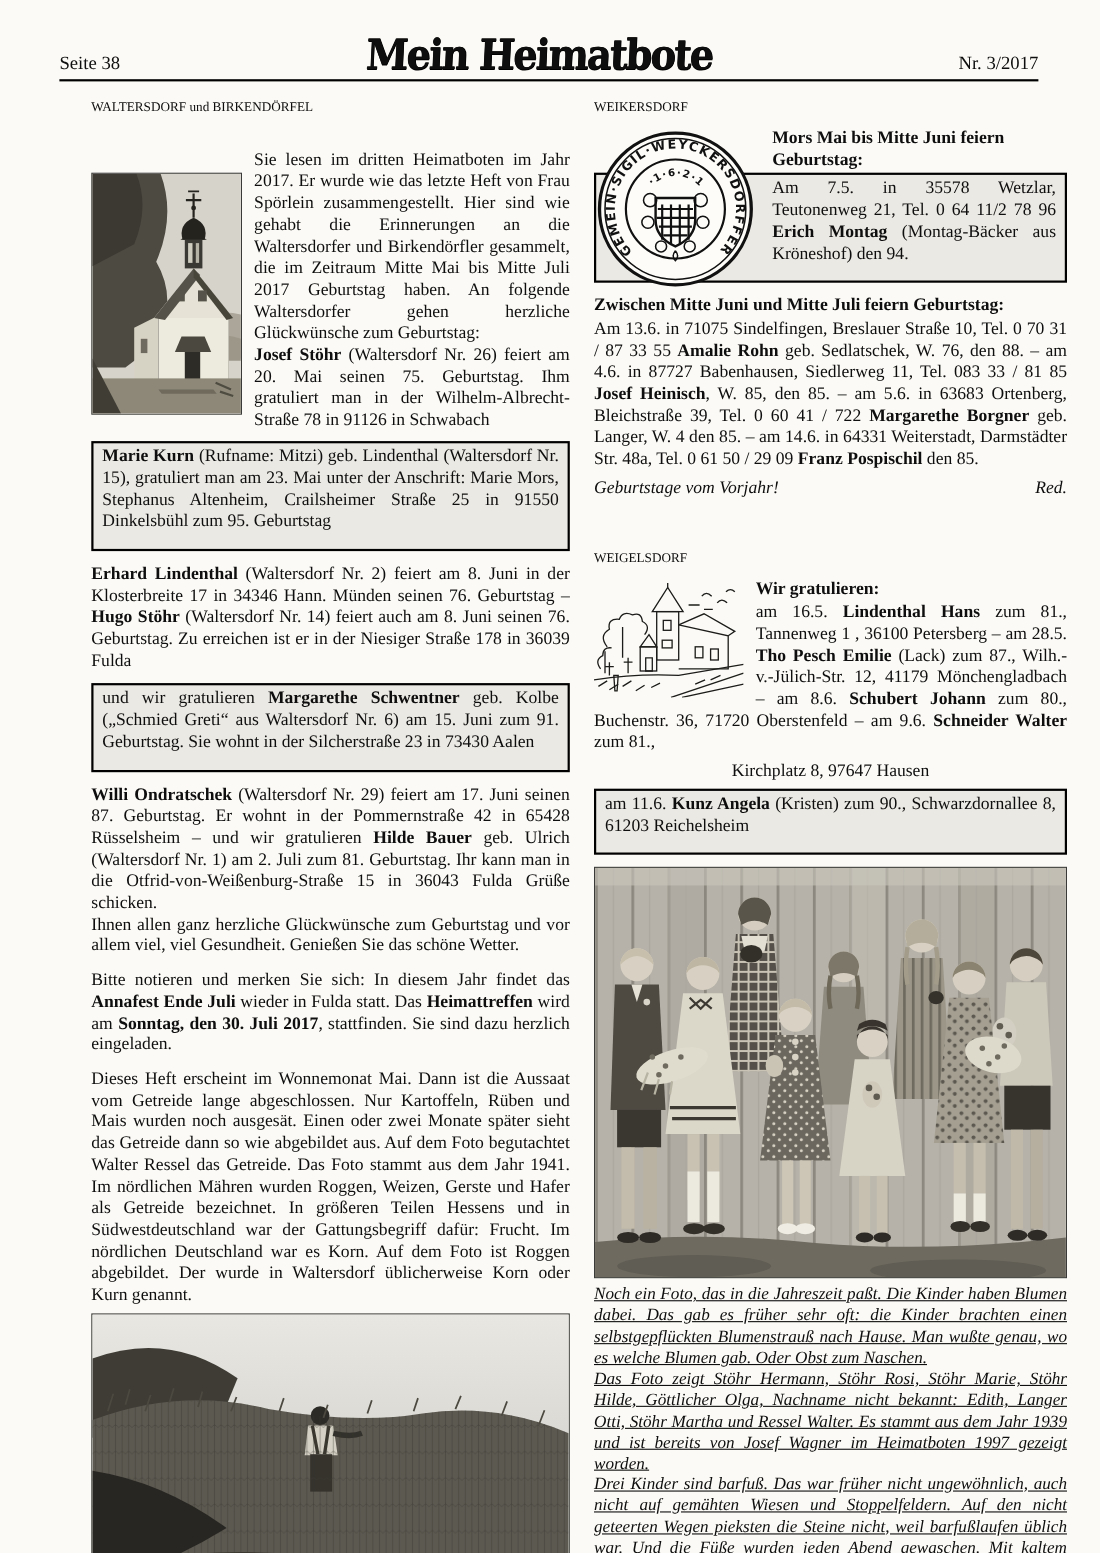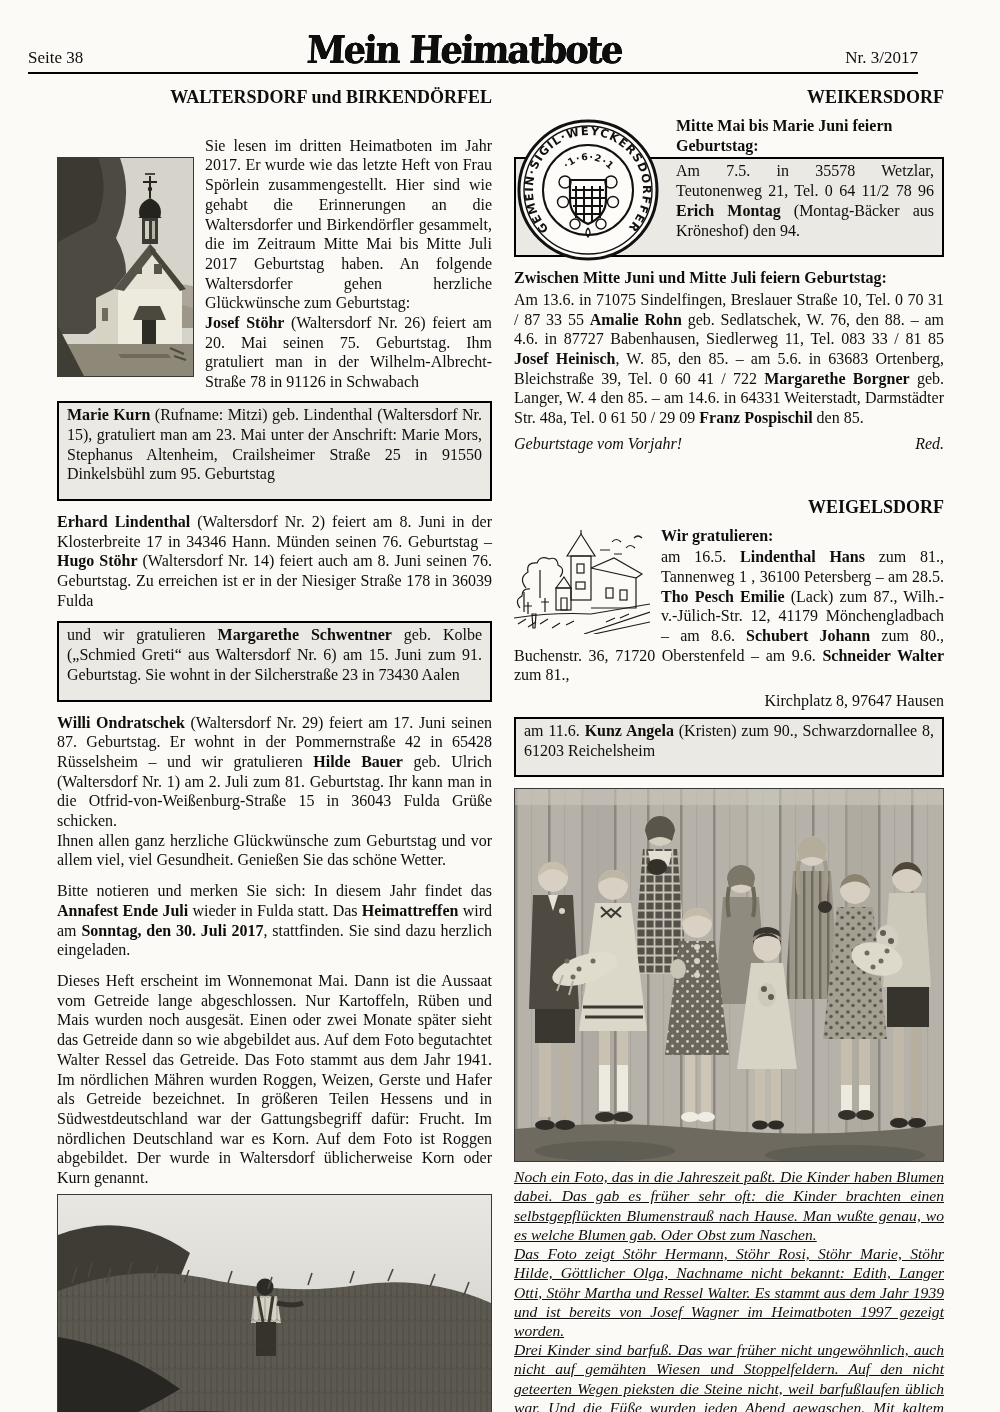--- a/index.html
+++ b/index.html
@@ -1,29 +1,29 @@
 <!DOCTYPE html>
 <html lang="de"><head>
 <meta charset="utf-8">
 <style>
   html,body{margin:0;padding:0;}
   body{width:1000px;height:1412px;background:#fbfaf6;font-family:"Liberation Serif",serif;color:#0e0e0e;}
-  .page{position:relative;width:948px;height:1412px;overflow:hidden;}
+  .page{position:relative;width:948px;height:1412px;overflow:hidden;margin-left:26px;}
   
   .header{padding:30px 30px 0 28px;}
   .header-row{display:flex;justify-content:space-between;align-items:flex-end;}
   .pagelabel,.issuelabel{font-size:17px;padding-bottom:2px;}
   .masthead{font-family:"DejaVu Serif",serif;font-weight:bold;font-size:38px;line-height:40px;
             letter-spacing:-2px;transform:scaleX(.92) skewX(-3deg);text-shadow:.6px 0 #000, .3px .4px #000;}
   .rule{border-bottom:2.5px solid #000;margin-top:2px;}
   
   .cols{display:flex;gap:22px;padding:12px 53px 0 57px;}
   .col{width:435px;font-size:16px;line-height:19.7px;text-align:justify;}
   .col.right{width:430px;}
-  h2{font-size:18px;line-height:18px;text-align:right;font-weight:bold;margin:2px 0 10px;}
+  h2{font-size:12px;line-height:18px;text-align:left;font-weight:normal;margin:2px 0 10px;}
   .para{margin:0 0 11px;white-space:pre-line;}
   .tight{margin-bottom:6px;}
   .graybox{background:#ebe9e3;border:2px solid #000;padding:2px 8px 15px;margin:0 0 11px;clear:both;}
   .subhead{font-weight:bold;margin:0 0 2px;text-align:left;}
   .floatfig{float:left;margin:2px 11px 4px 0;}
   .clear{clear:both;}
   .vorjahr-row{display:flex;justify-content:space-between;font-style:italic;margin:0 0 8px;gap:16px;}
   .caption{font-style:italic;font-size:15.6px;line-height:19.2px;margin-top:5px;}
   .caption div{text-align:justify;text-decoration:underline;}
   .photo-frame{border:1px solid #3a3a38;display:block;}
@@ -159,21 +159,21 @@
               <circle cx="51" cy="64" r="6" stroke-width="1.4"></circle>
               <circle cx="97" cy="64" r="6" stroke-width="1.4"></circle>
               <circle cx="49" cy="84" r="5.5" stroke-width="1.4"></circle>
               <circle cx="99" cy="84" r="5.5" stroke-width="1.4"></circle>
               <circle cx="61" cy="106" r="5" stroke-width="1.4"></circle>
               <circle cx="87" cy="106" r="5" stroke-width="1.4"></circle>
               <path d="M74,110 q-4,5 0,9 q4,-4 0,-9" stroke-width="1.3"></path>
             </g>
           </svg>
         </span>
-        <div class="subhead">Mitte Mai bis Marie Juni feiern Geburtstag:</div>
+        <div class="subhead">Mors Mai bis Mitte Juni feiern Geburtstag:</div>
         <div class="graybox" style="clear:none">
           <span>Am 7.5. in 35578 Wetzlar, Teutonenweg 21, Tel. 0 64 11/2 78 96 <b>Erich Montag</b> (Montag-Bäcker aus Kröneshof) den 94.</span>
         </div>
       </div>
 
       <div class="subhead clear">Zwischen Mitte Juni und Mitte Juli feiern Geburtstag:</div>
       <div class="para tight">Am 13.6. in 71075 Sindelfingen, Breslauer Straße 10, Tel. 0 70 31 / 87 33 55 <b>Amalie Rohn</b> geb. Sedlatschek, W. 76, den 88. – am 4.6. in 87727 Babenhausen, Siedlerweg 11, Tel. 083 33 / 81 85 <b>Josef Heinisch</b>, W. 85, den 85. – am 5.6. in 63683 Ortenberg, Bleichstraße 39, Tel. 0 60 41 / 722 <b>Margarethe Borgner</b> geb. Langer, W. 4 den 85. – am 14.6. in 64331 Weiterstadt, Darmstädter Str. 48a, Tel. 0 61 50 / 29 09 <b>Franz Pospischil</b> den 85.</div>
       <div class="vorjahr-row">
         <span>Geburtstage vom Vorjahr!</span>
         <span>Red.</span>
@@ -210,21 +210,21 @@
               <path d="M4,94 l8,-5 M14,97 l8,-5 M26,94 l8,-5 M38,98 l8,-5 M52,95 l8,-4 M92,92 l9,-4 M106,88 l9,-4"></path>
               <path d="M98,12 q4,-5 9,0 M112,18 q4,-5 9,0 M120,8 q4,-4 8,0"></path>
               <path d="M86,20 h10 M100,24 h8"></path>
             </g>
           </svg>
         </span>
         <div class="subhead">Wir gratulieren:</div>
         <div class="para tight">am 16.5. <b>Lindenthal Hans</b> zum 81., Tannenweg 1 , 36100 Petersberg – am 28.5. <b>Tho Pesch Emilie</b> (Lack) zum 87., Wilh.-v.-Jülich-Str. 12, 41179 Mönchengladbach – am 8.6. <b>Schubert Johann</b> zum 80., Buchenstr. 36, 71720 Oberstenfeld – am 9.6. <b>Schneider Walter</b> zum 81.,</div>
       </div>
 
-      <div class="para tight clear" style="text-align:right">Kirchplatz 8, 97647 Hausen</div>
+      <div class="para tight clear" style="text-align:center">Kirchplatz 8, 97647 Hausen</div>
 
       <div class="graybox">
         <span>am 11.6. <b>Kunz Angela</b> (Kristen) zum 90., Schwarzdornallee 8, 61203 Reichelsheim</span>
       </div>
 
       <svg class="photo-frame" width="428" height="372" viewBox="0 0 428 372">
         <defs>
           <pattern id="fence" width="33" height="372" patternUnits="userSpaceOnUse">
             <rect width="33" height="372" fill="#b6b2a9"></rect>
             <rect width="2.5" height="372" fill="#8c887f"></rect>

